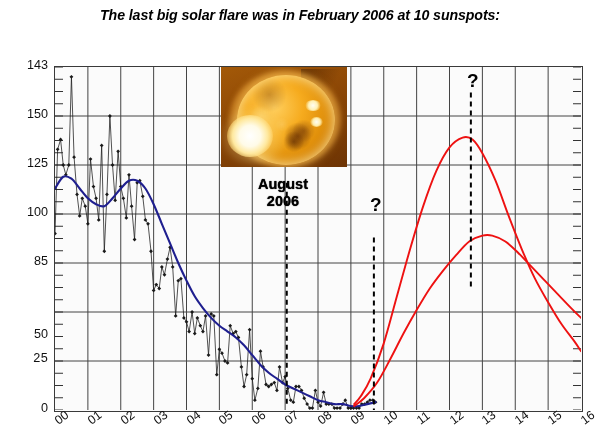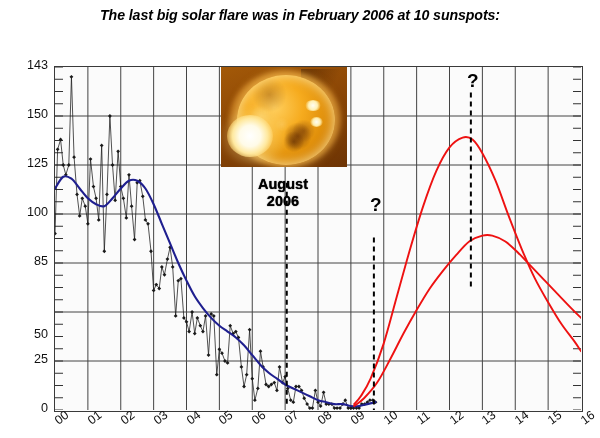--- a/index.html
+++ b/index.html
@@ -118,21 +118,21 @@
 <body>
 
 <div id="root">
 
   <div class="title">
     <span>The last big solar flare was in February 2006 at 10 sunspots:</span>
   </div>
 
   <div id="yticks">
       <div class="ytick" style="top: 335px;">0</div>
-      <div class="ytick" style="top: 286px;">25</div>
+      <div class="ytick" style="top: 286px; font-family: Liberation Mono, monospace;">25</div>
       <div class="ytick" style="top: 237px; margin-top: 24px;">50</div>
       <div class="ytick" style="top: 188px;">85</div>
       <div class="ytick" style="top: 139px;">100</div>
       <div class="ytick" style="top: 90px;">125</div>
       <div class="ytick" style="top: 41px;">150</div>
       <div class="ytick" style="top: -8px;">143</div>
     </div>
 
   <div id="plot">
     <svg id="canvas" width="526" height="343">

